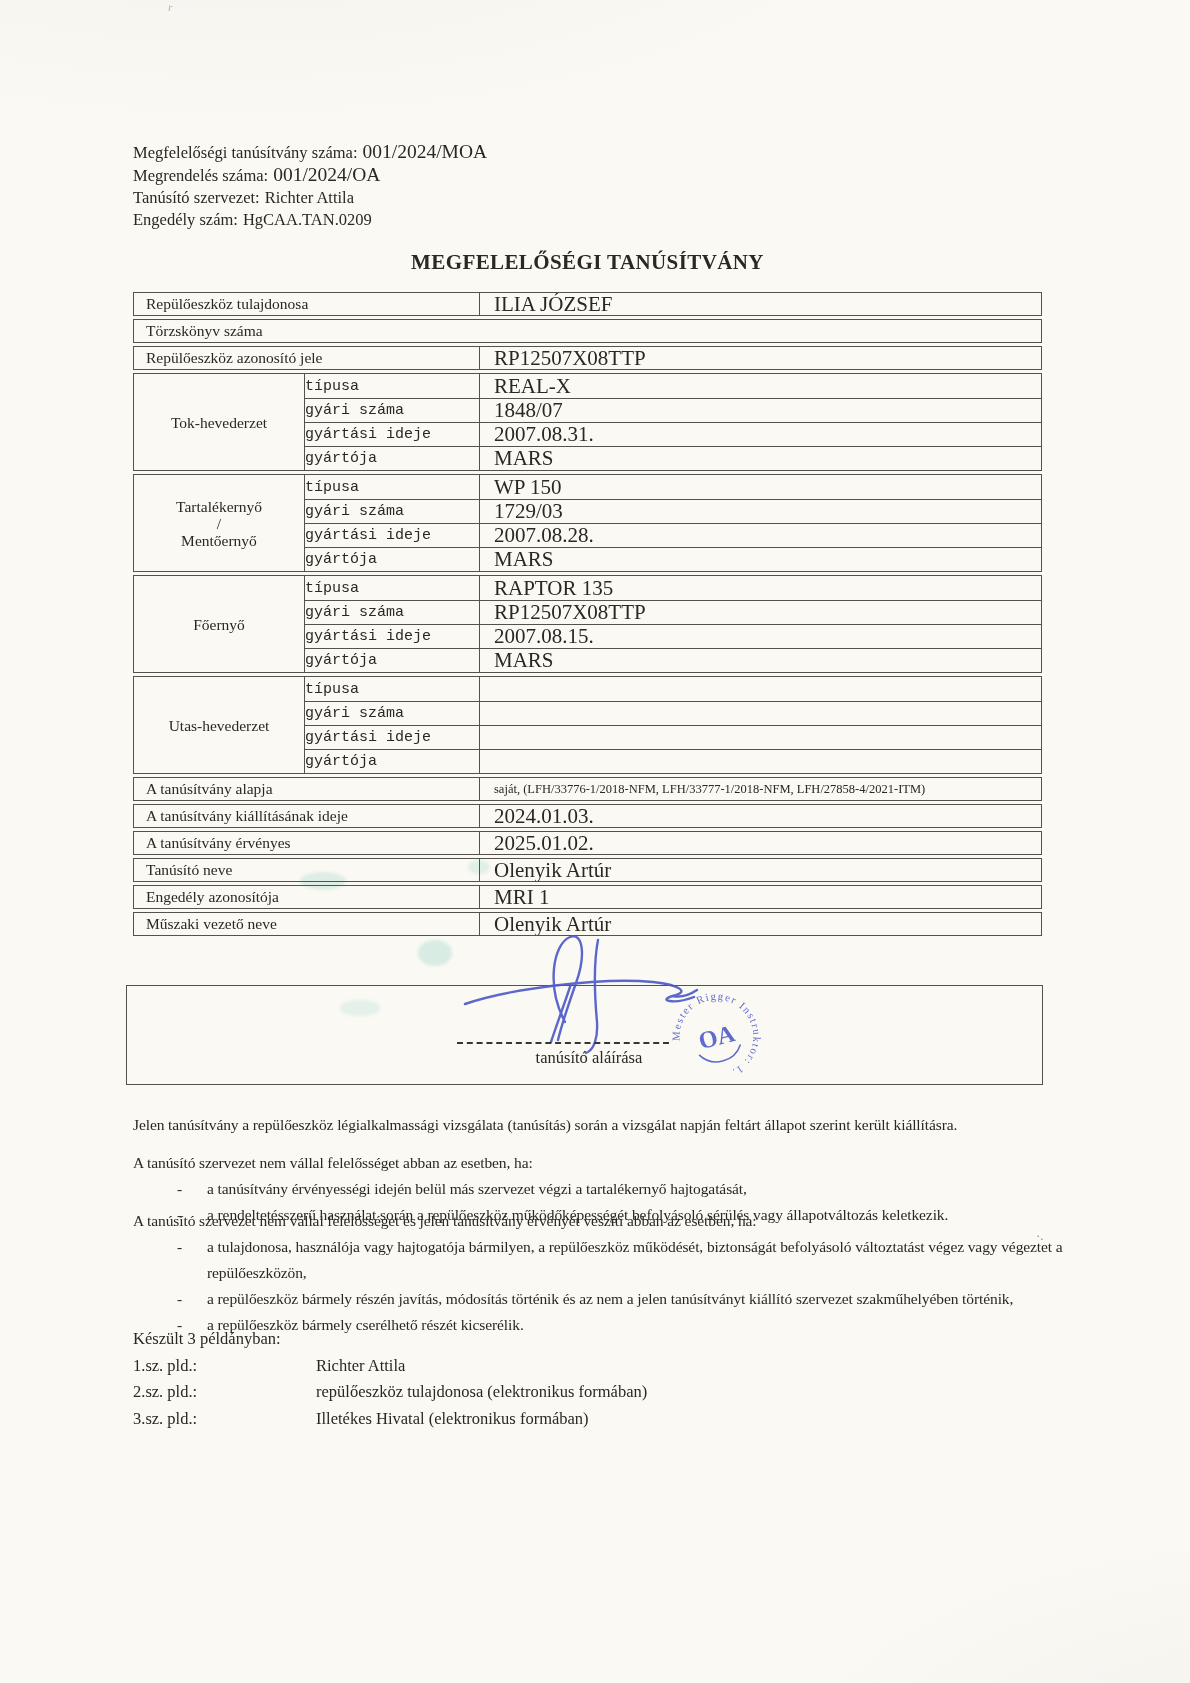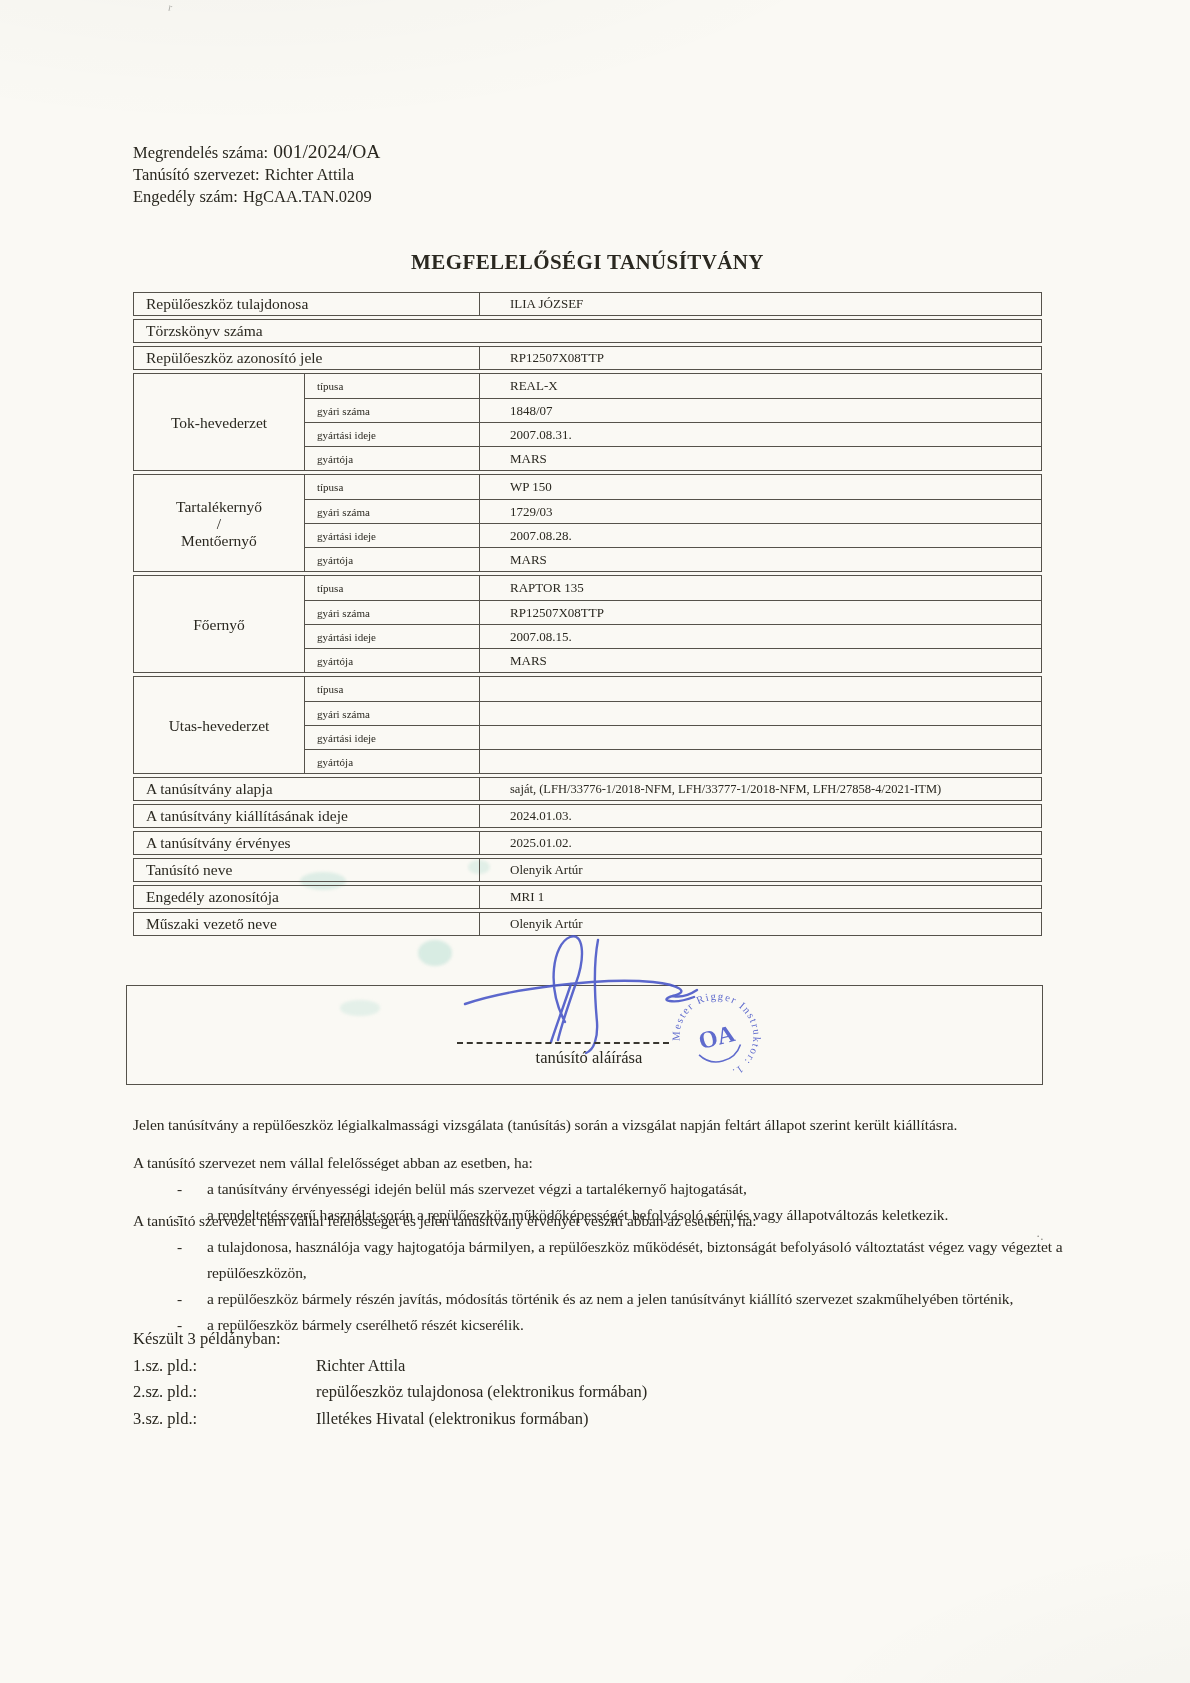--- a/index.html
+++ b/index.html
@@ -24,29 +24,29 @@
   .hdr .big{font-size:19.5px;}
   
   .title{position:absolute;left:133px;top:250px;width:909px;text-align:center;
     font-size:21px;font-weight:bold;letter-spacing:.4px;}
   
   .tbl{position:absolute;left:133px;top:292px;width:909px;}
   .trow{box-sizing:border-box;border:1px solid var(--line);margin-bottom:3px;background:transparent;}
   .trow.simple{height:24px;display:flex;}
   .cell{box-sizing:border-box;display:flex;align-items:center;overflow:hidden;}
   .cell.rlabel{width:345px;padding-left:12px;font-size:15.5px;}
-  .cell.rvalue{flex:1;border-left:1px solid var(--line);padding-left:30px;font-size:13px;}
+  .cell.rvalue{flex:1;border-left:1px solid var(--line);padding-left:14px;font-size:21px;}
   .cell.rvalue.small{font-size:12.5px;}
   .trow.group{display:flex;}
   .gname{width:170px;box-sizing:border-box;display:flex;align-items:center;justify-content:center;
     text-align:center;font-size:15.5px;line-height:17px;white-space:pre-line;}
   .sub{flex:1;display:flex;flex-direction:column;}
   .subrow{display:flex;height:24px;box-sizing:border-box;}
   .subrow + .subrow{border-top:1px solid var(--line);}
-  .cell.attr{width:175px;border-left:1px solid var(--line);padding-left:12px;font-size:11px;}
+  .cell.attr{width:175px;border-left:1px solid var(--line);font-size:15px;font-family:Liberation Mono, monospace;}
   
   .sigbox{position:absolute;left:126px;top:985px;width:917px;height:100px;
     box-sizing:border-box;border:1px solid var(--line);}
   .sigline{position:absolute;left:330px;top:56px;width:212px;border-bottom:2.5px dashed #38362f;}
   .sigcap{position:absolute;left:357px;top:62px;width:210px;text-align:center;font-size:16.5px;}
   .sigsvg{position:absolute;left:320px;top:-62px;width:270px;height:135px;overflow:visible;}
   .stamp{position:absolute;left:541px;top:2px;width:97px;height:97px;transform:rotate(-14deg);opacity:.88;}
   
   .note{position:absolute;left:133px;width:940px;font-size:15.5px;line-height:26px;letter-spacing:-.1px;}
   .bullet{display:flex;}
@@ -67,20 +67,21 @@
 <div class="page">
 
   <div class="curl">ʳ</div>
   <div class="speck" style="left:300px;top:872px;width:46px;height:18px;background:rgba(150,210,195,.28);"></div>
   <div class="speck" style="left:418px;top:940px;width:34px;height:26px;background:rgba(140,205,190,.30);"></div>
   <div class="speck" style="left:468px;top:860px;width:22px;height:14px;background:rgba(150,210,195,.25);"></div>
   <div class="speck" style="left:340px;top:1000px;width:40px;height:16px;background:rgba(150,210,195,.22);"></div>
   <div class="mark-br">·.</div>
 
   <div class="hdr">
+    <div><span>Megfelelőségi tanúsítvány száma:</span><span class="hval big">001/2024/MOA</span></div>
     <div><span>Megrendelés száma:</span><span class="hval big">001/2024/OA</span></div>
     <div><span>Tanúsító szervezet:</span><span class="hval">Richter Attila</span></div>
     <div><span>Engedély szám:</span><span class="hval">HgCAA.TAN.0209</span></div>
   </div>
 
   <div class="title">MEGFELELŐSÉGI TANÚSÍTVÁNY</div>
 
   <div class="tbl">
 
     <div class="trow simple">

